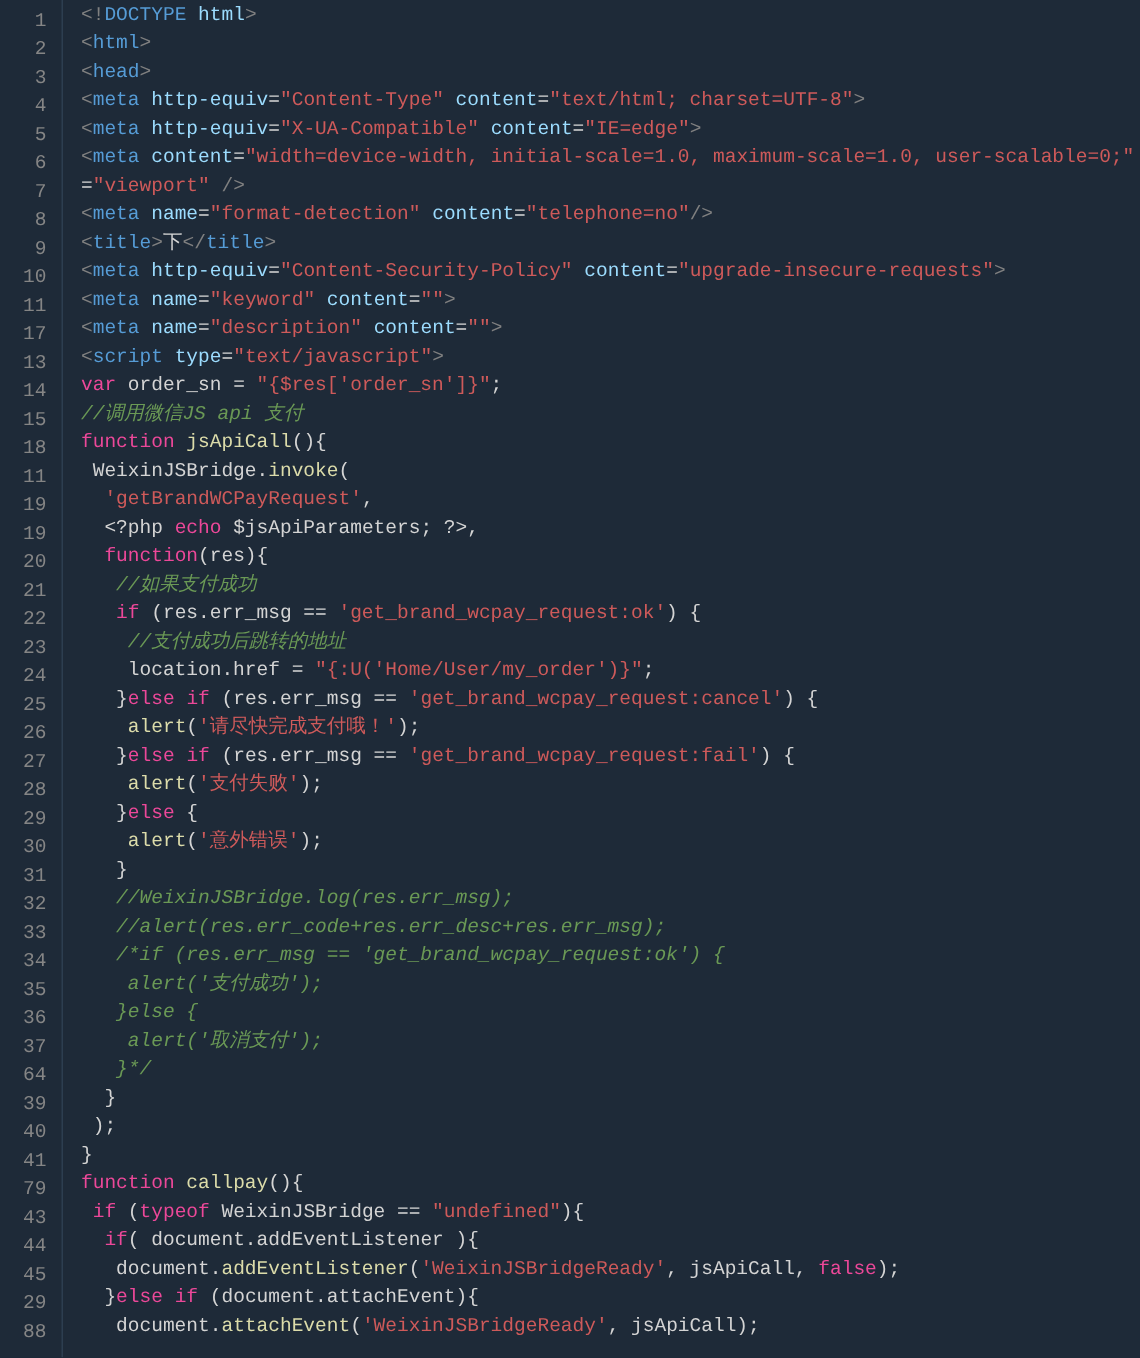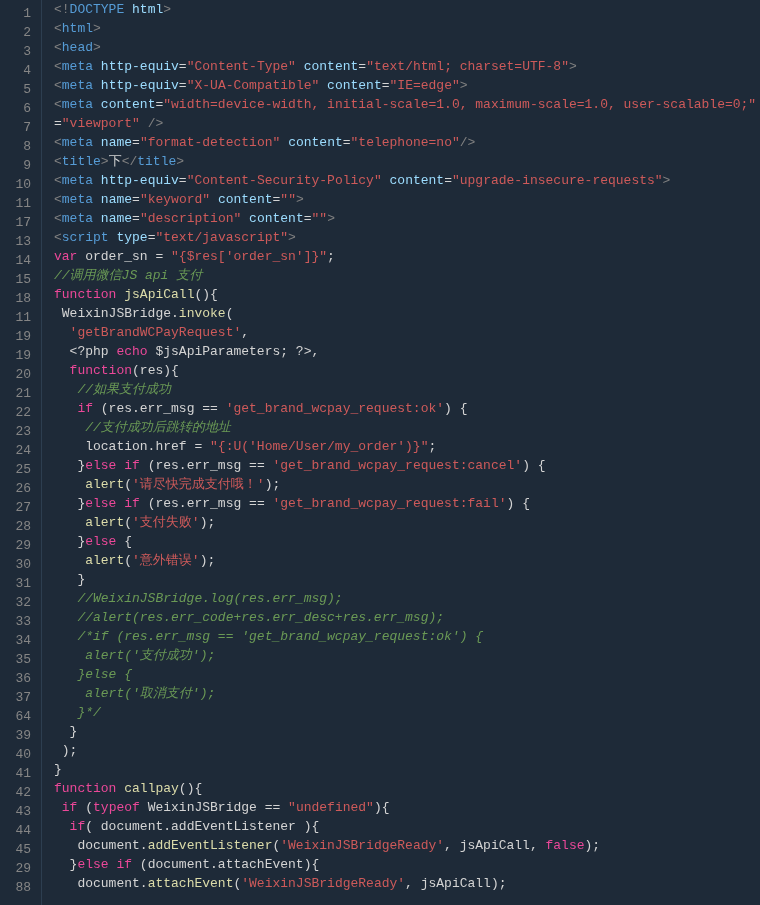--- a/index.html
+++ b/index.html
@@ -88,21 +88,21 @@
       <div class="ln">32</div>
       <div class="ln">33</div>
       <div class="ln">34</div>
       <div class="ln">35</div>
       <div class="ln">36</div>
       <div class="ln">37</div>
       <div class="ln">64</div>
       <div class="ln">39</div>
       <div class="ln">40</div>
       <div class="ln">41</div>
-      <div class="ln">42</div>
+      <div class="ln">79</div>
       <div class="ln">43</div>
       <div class="ln">44</div>
       <div class="ln">45</div>
       <div class="ln">29</div>
       <div class="ln">88</div>
     </div>
   <div class="code" id="code"><div class="line"><span></span><span class="p">&lt;!</span><span class="t">DOCTYPE</span><span class="n"> </span><span class="a">html</span><span class="p">&gt;</span></div><div class="line"><span></span><span class="p">&lt;</span><span class="t">html</span><span class="p">&gt;</span></div><div class="line"><span></span><span class="p">&lt;</span><span class="t">head</span><span class="p">&gt;</span></div><div class="line"><span></span><span class="p">&lt;</span><span class="t">meta</span><span class="n"> </span><span class="a">http-equiv</span><span class="n">=</span><span class="s">"Content-Type"</span><span class="n"> </span><span class="a">content</span><span class="n">=</span><span class="s">"text/html; charset=UTF-8"</span><span class="p">&gt;</span></div><div class="line"><span></span><span class="p">&lt;</span><span class="t">meta</span><span class="n"> </span><span class="a">http-equiv</span><span class="n">=</span><span class="s">"X-UA-Compatible"</span><span class="n"> </span><span class="a">content</span><span class="n">=</span><span class="s">"IE=edge"</span><span class="p">&gt;</span></div><div class="line"><span></span><span class="p">&lt;</span><span class="t">meta</span><span class="n"> </span><span class="a">content</span><span class="n">=</span><span class="s">"width=device-width, initial-scale=1.0, maximum-scale=1.0, user-scalable=0;"</span><span class="n"> </span></div><div class="line"><span></span><span class="n">=</span><span class="s">"viewport"</span><span class="n"> </span><span class="p">/&gt;</span></div><div class="line"><span></span><span class="p">&lt;</span><span class="t">meta</span><span class="n"> </span><span class="a">name</span><span class="n">=</span><span class="s">"format-detection"</span><span class="n"> </span><span class="a">content</span><span class="n">=</span><span class="s">"telephone=no"</span><span class="p">/&gt;</span></div><div class="line"><span></span><span class="p">&lt;</span><span class="t">title</span><span class="p">&gt;</span><span class="n">下</span><span class="p">&lt;/</span><span class="t">title</span><span class="p">&gt;</span></div><div class="line"><span></span><span class="p">&lt;</span><span class="t">meta</span><span class="n"> </span><span class="a">http-equiv</span><span class="n">=</span><span class="s">"Content-Security-Policy"</span><span class="n"> </span><span class="a">content</span><span class="n">=</span><span class="s">"upgrade-insecure-requests"</span><span class="p">&gt;</span></div><div class="line"><span></span><span class="p">&lt;</span><span class="t">meta</span><span class="n"> </span><span class="a">name</span><span class="n">=</span><span class="s">"keyword"</span><span class="n"> </span><span class="a">content</span><span class="n">=</span><span class="s">""</span><span class="p">&gt;</span></div><div class="line"><span></span><span class="p">&lt;</span><span class="t">meta</span><span class="n"> </span><span class="a">name</span><span class="n">=</span><span class="s">"description"</span><span class="n"> </span><span class="a">content</span><span class="n">=</span><span class="s">""</span><span class="p">&gt;</span></div><div class="line"><span></span><span class="p">&lt;</span><span class="t">script</span><span class="n"> </span><span class="a">type</span><span class="n">=</span><span class="s">"text/javascript"</span><span class="p">&gt;</span></div><div class="line"><span></span><span class="k">var</span><span class="n"> order_sn = </span><span class="s">"{$res['order_sn']}"</span><span class="n">;</span></div><div class="line"><span></span><span class="c">//调用微信JS api 支付</span></div><div class="line"><span></span><span class="k">function</span><span class="n"> </span><span class="f">jsApiCall</span><span class="n">(){</span></div><div class="line"><span></span><span class="n"> WeixinJSBridge.</span><span class="f">invoke</span><span class="n">(</span></div><div class="line"><span></span><span class="n">  </span><span class="s">'getBrandWCPayRequest'</span><span class="n">,</span></div><div class="line"><span></span><span class="n">  &lt;?php </span><span class="k">echo</span><span class="n"> $jsApiParameters; ?&gt;,</span></div><div class="line"><span></span><span class="n">  </span><span class="k">function</span><span class="n">(res){</span></div><div class="line"><span></span><span class="n">   </span><span class="c">//如果支付成功</span></div><div class="line"><span></span><span class="n">   </span><span class="k">if</span><span class="n"> (res.err_msg == </span><span class="s">'get_brand_wcpay_request:ok'</span><span class="n">) {</span></div><div class="line"><span></span><span class="n">    </span><span class="c">//支付成功后跳转的地址</span></div><div class="line"><span></span><span class="n">    location.href = </span><span class="s">"{:U('Home/User/my_order')}"</span><span class="n">;</span></div><div class="line"><span></span><span class="n">   }</span><span class="k">else</span><span class="n"> </span><span class="k">if</span><span class="n"> (res.err_msg == </span><span class="s">'get_brand_wcpay_request:cancel'</span><span class="n">) {</span></div><div class="line"><span></span><span class="n">    </span><span class="f">alert</span><span class="n">(</span><span class="s">'请尽快完成支付哦！'</span><span class="n">);</span></div><div class="line"><span></span><span class="n">   }</span><span class="k">else</span><span class="n"> </span><span class="k">if</span><span class="n"> (res.err_msg == </span><span class="s">'get_brand_wcpay_request:fail'</span><span class="n">) {</span></div><div class="line"><span></span><span class="n">    </span><span class="f">alert</span><span class="n">(</span><span class="s">'支付失败'</span><span class="n">);</span></div><div class="line"><span></span><span class="n">   }</span><span class="k">else</span><span class="n"> {</span></div><div class="line"><span></span><span class="n">    </span><span class="f">alert</span><span class="n">(</span><span class="s">'意外错误'</span><span class="n">);</span></div><div class="line"><span></span><span class="n">   }</span></div><div class="line"><span></span><span class="n">   </span><span class="c">//WeixinJSBridge.log(res.err_msg);</span></div><div class="line"><span></span><span class="n">   </span><span class="c">//alert(res.err_code+res.err_desc+res.err_msg);</span></div><div class="line"><span></span><span class="n">   </span><span class="c">/*if (res.err_msg == 'get_brand_wcpay_request:ok') {</span></div><div class="line"><span></span><span class="n">    </span><span class="c">alert('支付成功');</span></div><div class="line"><span></span><span class="n">   </span><span class="c">}else {</span></div><div class="line"><span></span><span class="n">    </span><span class="c">alert('取消支付');</span></div><div class="line"><span></span><span class="n">   </span><span class="c">}*/</span></div><div class="line"><span></span><span class="n">  }</span></div><div class="line"><span></span><span class="n"> );</span></div><div class="line"><span></span><span class="n">}</span></div><div class="line"><span></span><span class="k">function</span><span class="n"> </span><span class="f">callpay</span><span class="n">(){</span></div><div class="line"><span></span><span class="n"> </span><span class="k">if</span><span class="n"> (</span><span class="k">typeof</span><span class="n"> WeixinJSBridge == </span><span class="s">"undefined"</span><span class="n">){</span></div><div class="line"><span></span><span class="n">  </span><span class="k">if</span><span class="n">( document.addEventListener ){</span></div><div class="line"><span></span><span class="n">   document.</span><span class="f">addEventListener</span><span class="n">(</span><span class="s">'WeixinJSBridgeReady'</span><span class="n">, jsApiCall, </span><span class="k">false</span><span class="n">);</span></div><div class="line"><span></span><span class="n">  }</span><span class="k">else</span><span class="n"> </span><span class="k">if</span><span class="n"> (document.attachEvent){</span></div><div class="line"><span></span><span class="n">   document.</span><span class="f">attachEvent</span><span class="n">(</span><span class="s">'WeixinJSBridgeReady'</span><span class="n">, jsApiCall);</span></div></div>
 </div>
 
 </body></html>

